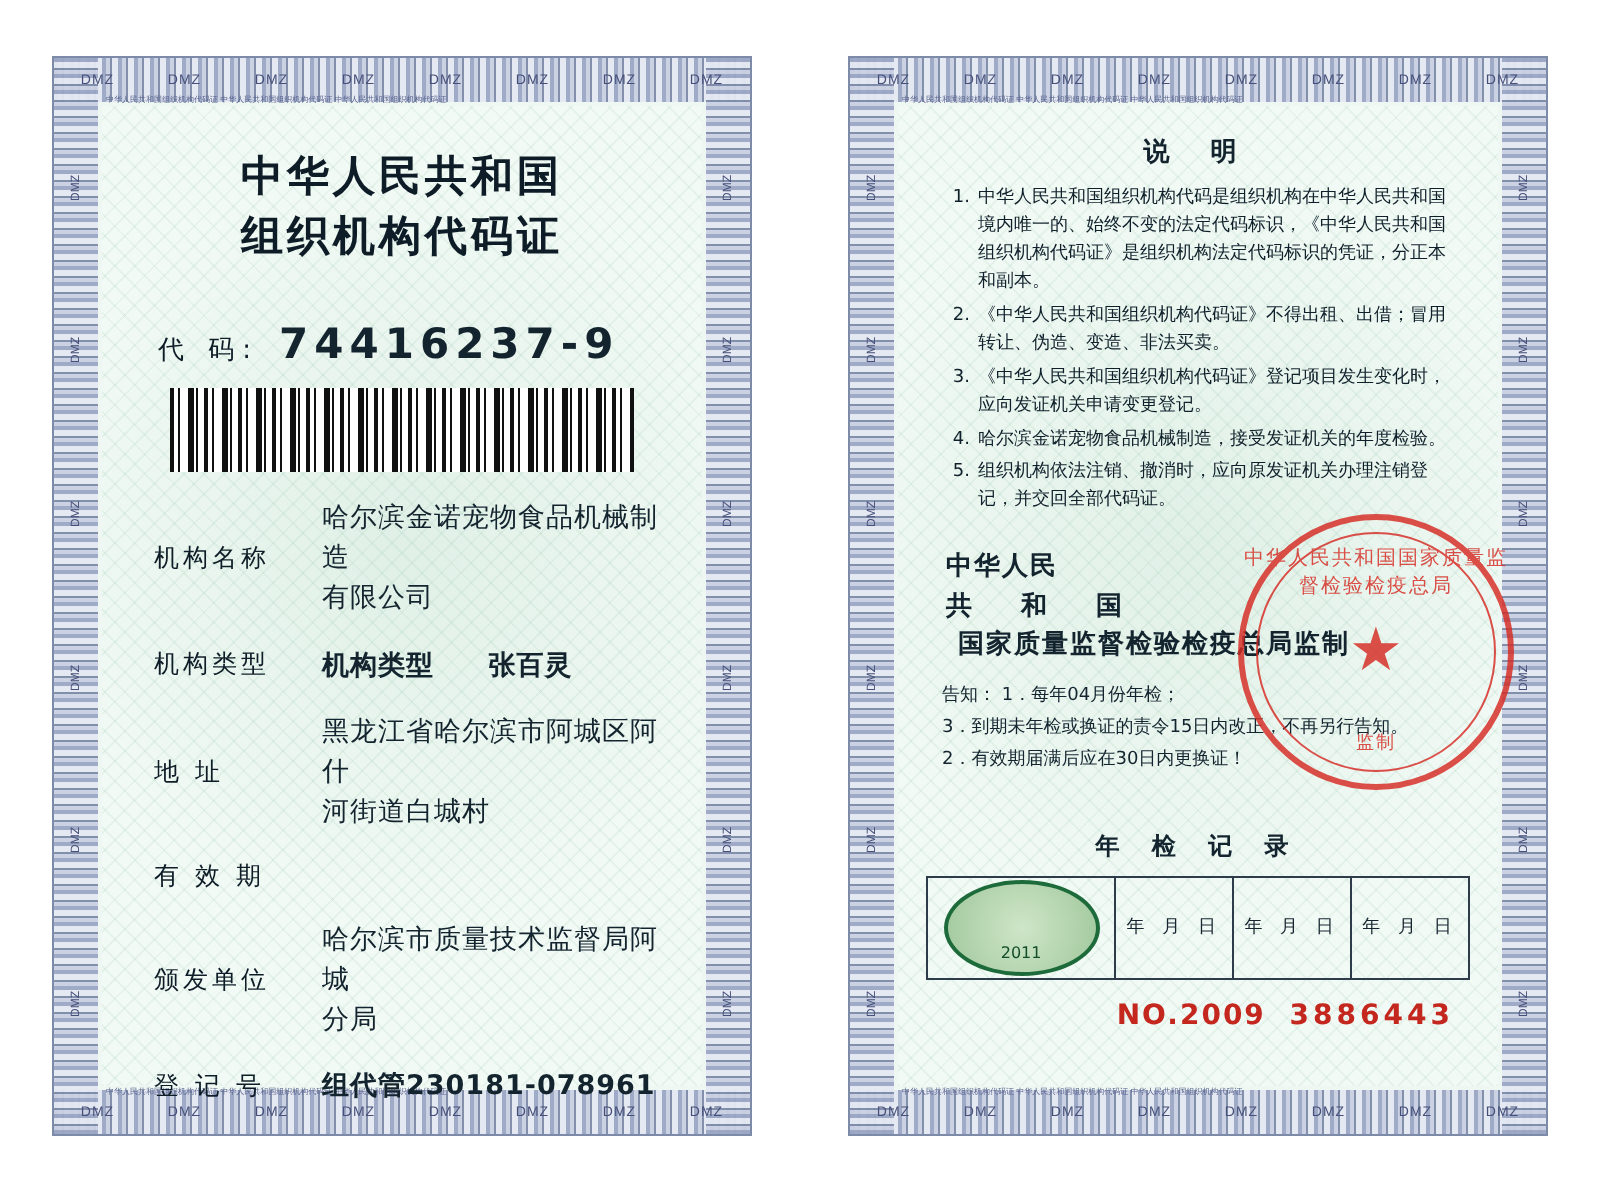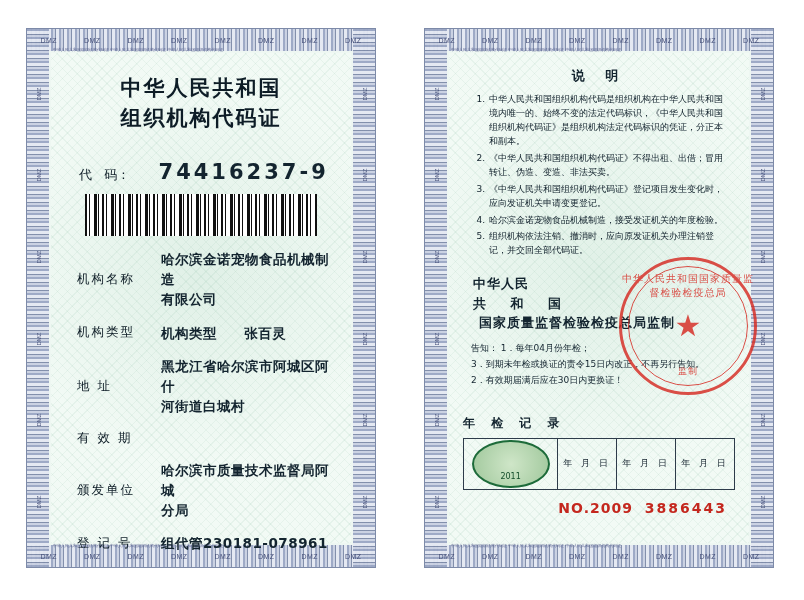--- a/index.html
+++ b/index.html
@@ -137,21 +137,20 @@
     line-height: 1.45;
     margin-top: 12px;
     color: #0d1c26;
     font-family: "DejaVu Sans", sans-serif;
   }
   .code-row {
     display: flex;
     align-items: baseline;
     margin-top: 26px;
     padding-left: 14px;
-    gap: 19px;
   }
   .lbl {
     font-size: 13px;
     letter-spacing: 4px;
     white-space: nowrap;
     flex: 0 0 auto;
     color: #0d1c26;
   }
   .code-val {
     font-size: 21px;
@@ -185,21 +184,21 @@
   .field .val {
     font-size: 13.5px;
     font-weight: bold;
     margin-left: 6px;
     line-height: 1.5;
     letter-spacing: .5px;
   }
   .val-sub {
     display: block;
     font-size: 13.5px;
-    font-weight: bold;
+    font-weight: normal;
   }
   .val-inline2 { margin-left: 22px; }
 
   
   .notes-title {
     text-align: center;
     font-size: 13px;
     letter-spacing: 8px;
     font-weight: bold;
     margin-top: 6px;
@@ -283,21 +282,21 @@
     position: absolute;
     left: 0; right: 0; bottom: 14px;
     text-align: center;
     font-size: 9px;
     color: #d62a22;
     letter-spacing: 1px;
   }
 
   .insp-title {
     margin-top: 26px;
-    text-align: left;
+    text-align: center;
     font-size: 12px;
     letter-spacing: 6px;
     font-weight: bold;
   }
   .insp-table {
     margin: 6px auto 0 auto;
     width: 100%;
     border-collapse: collapse;
     font-size: 9px;
   }

